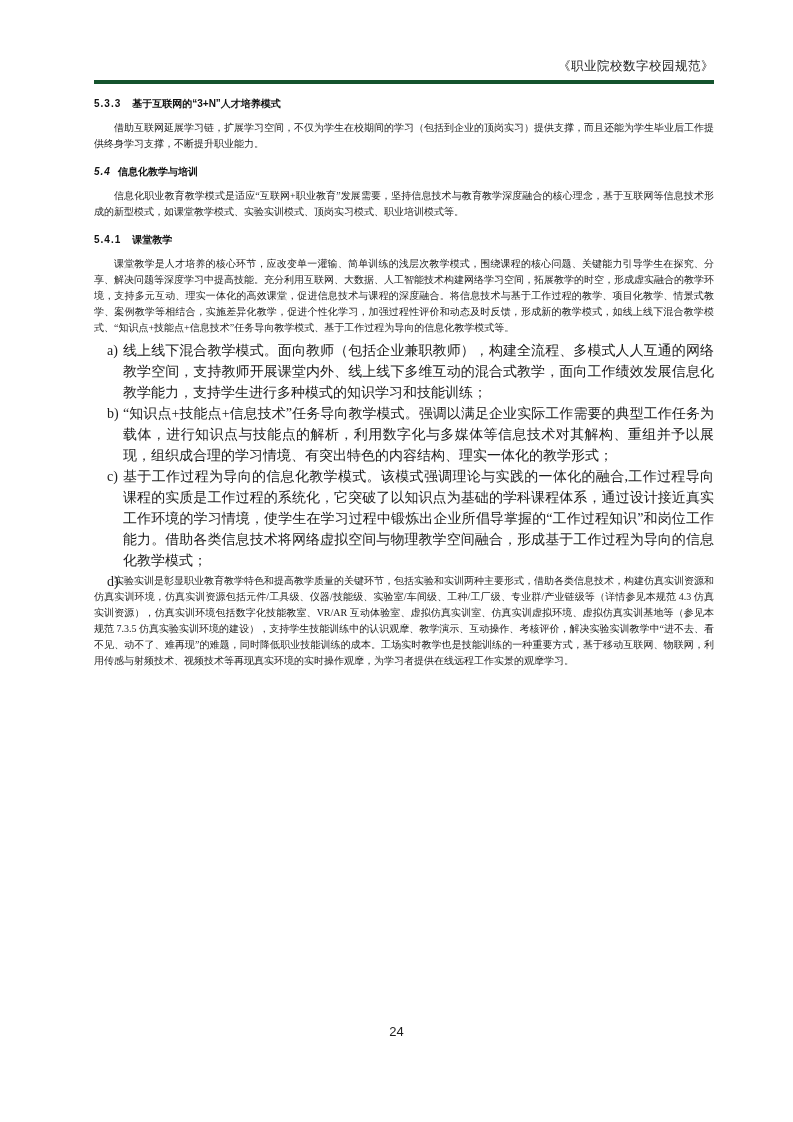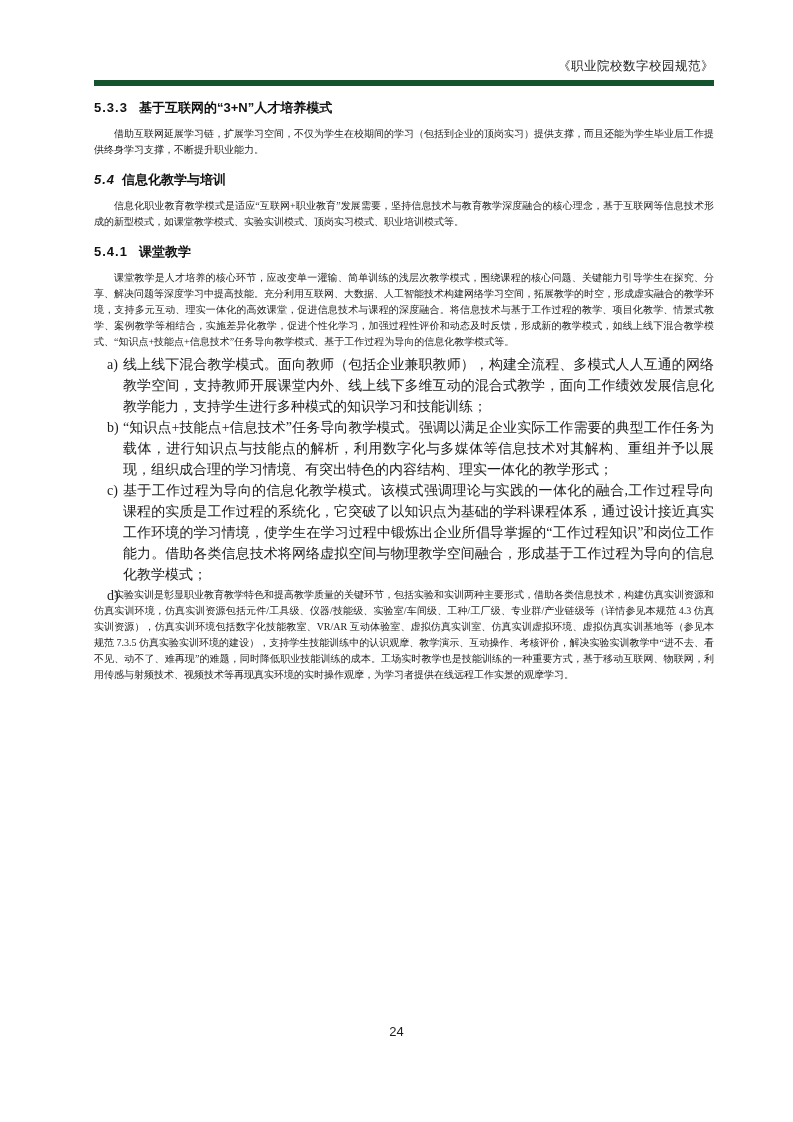--- a/index.html
+++ b/index.html
@@ -21,27 +21,27 @@
     position: absolute;
     left: 94px;
     top: 58px;
     width: 620px;
   }
   .doc-header {
     text-align: right;
     font-size: 12.5px;
     letter-spacing: 0.5px;
     padding-bottom: 5px;
-    border-bottom: 6px solid #14532d;
+    border-bottom: 4px solid #14532d;
     font-family: "Liberation Serif", serif;
   }
   .heading {
     font-family: "Liberation Sans", sans-serif;
     font-weight: bold;
-    font-size: 13px;
+    font-size: 10px;
     margin: 13px 0 9px 0;
     color: #111;
   }
   .heading .h-num {
     margin-right: 11px;
     letter-spacing: 1px;
   }
   .heading.sec .h-num {
     margin-right: 7px;
     font-style: italic;

